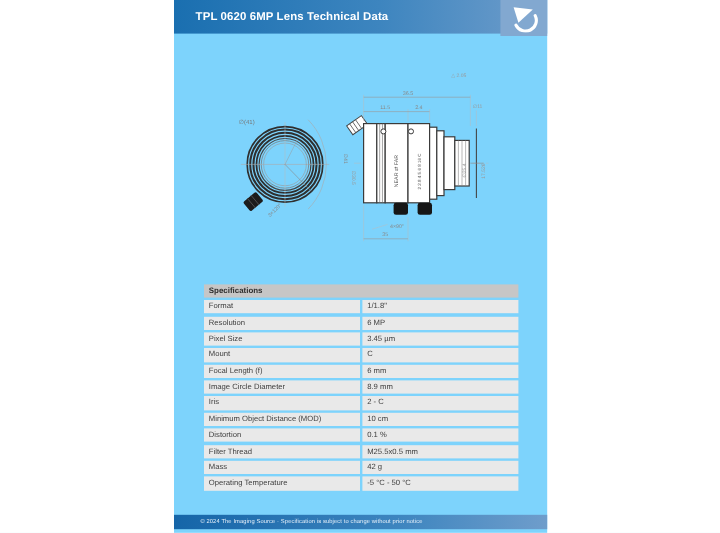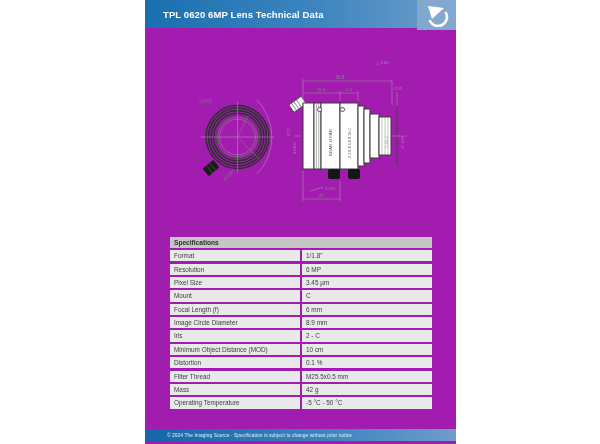--- a/index.html
+++ b/index.html
@@ -1,18 +1,18 @@
 <!DOCTYPE html>
 <html><head>
 <meta charset="utf-8">
 <style>
   html,body{margin:0;padding:0;background:#ffffff;}
   body{width:600px;height:444px;position:relative;overflow:hidden;
        font-family:"Liberation Sans", sans-serif;}
-  .page{position:absolute;left:145px;top:0;width:311px;height:444px;background:#a21caf;}
+  .page{position:absolute;left:145px;top:0;width:311px;height:444px;background:#7dd3fc;}
 
   
   .hdr{position:absolute;left:0;top:0;width:311px;height:28px;
        background:linear-gradient(90deg,#1a6fb0 0%,#3d85bf 55%,#6f9dcb 100%);
        display:flex;align-items:center;}
   .hdr-title{color:#fff;font-size:9.5px;font-weight:bold;padding-left:18px;
              letter-spacing:.1px;white-space:nowrap;}
   .logo-box{position:absolute;right:0;top:0;width:39px;height:30px;background:#82a8d0;
             display:flex;align-items:center;justify-content:center;}
 

